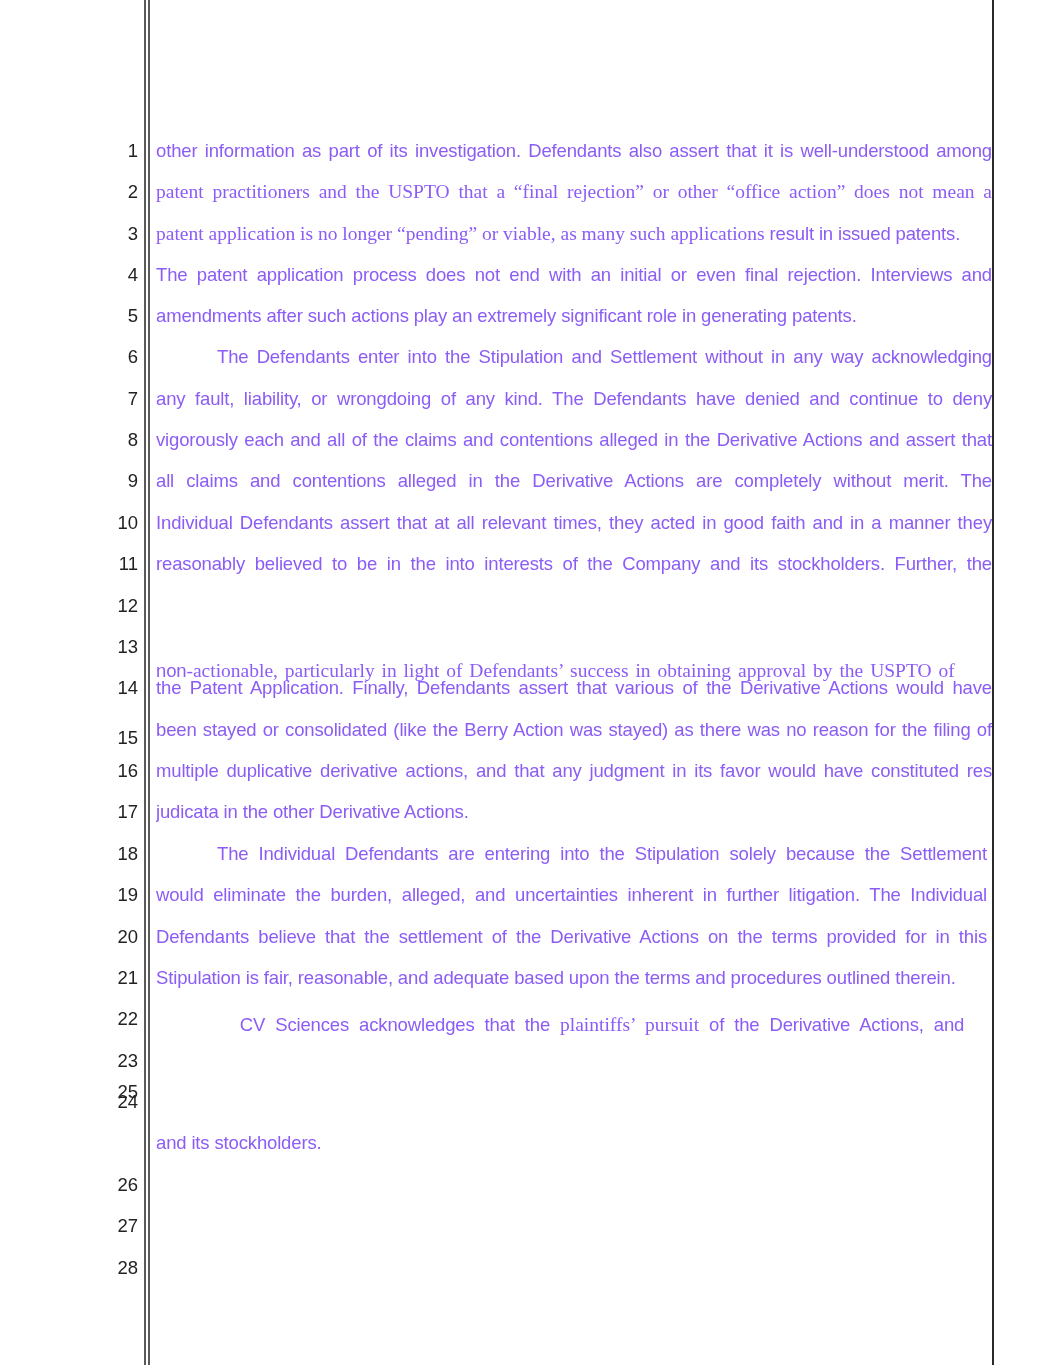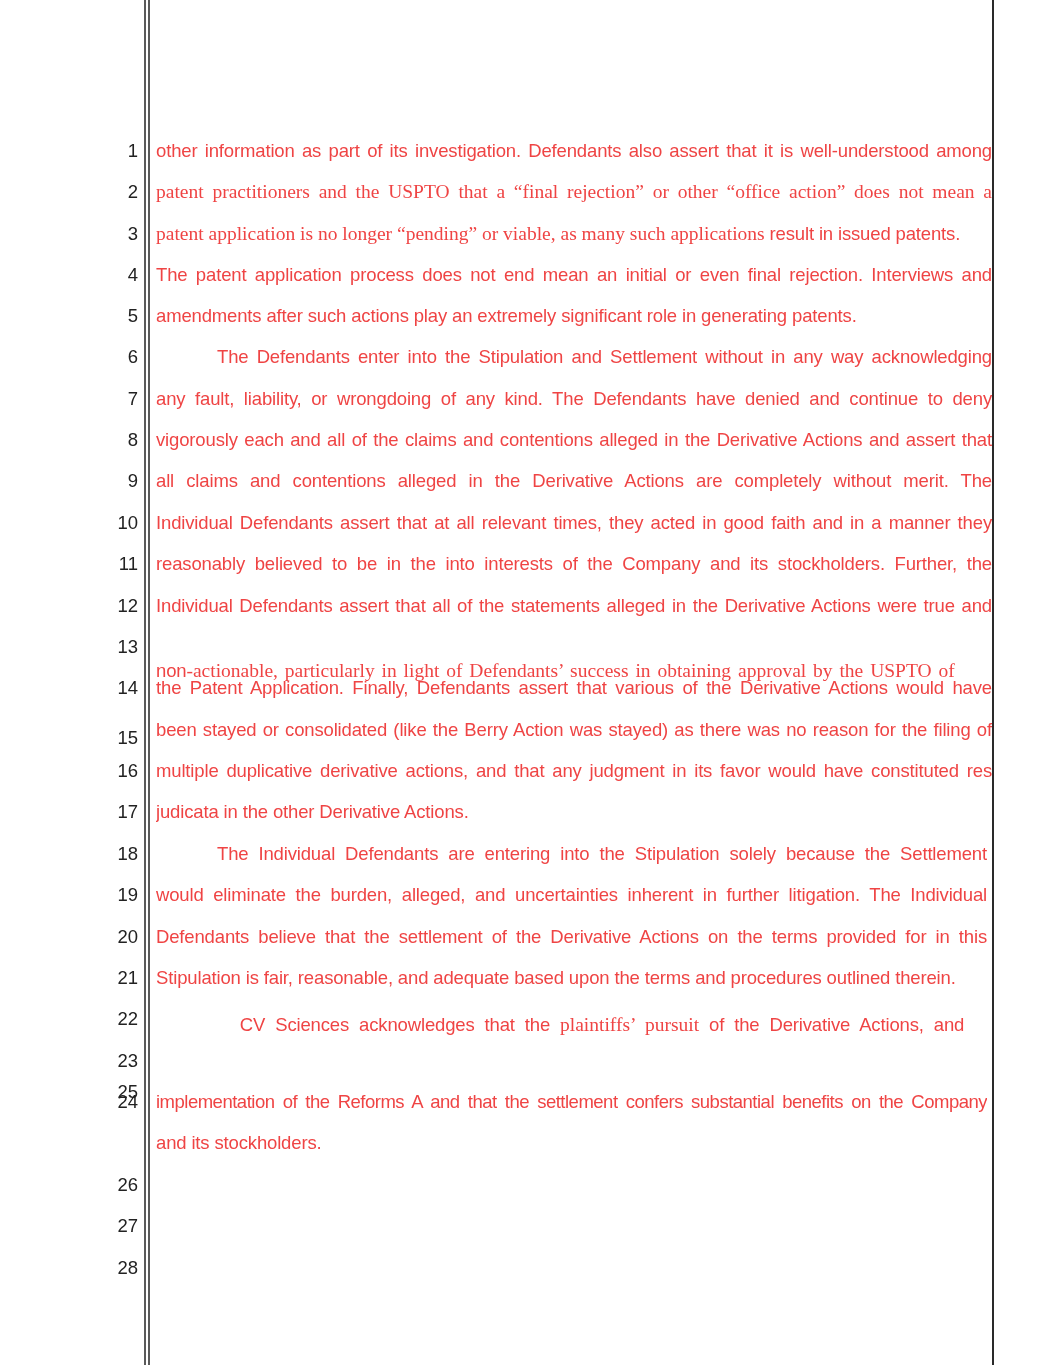--- a/index.html
+++ b/index.html
@@ -59,21 +59,21 @@
     }
     .text-line {
       position: absolute;
       left: 0;
       width: 836px;
       height: 24px;
       line-height: 22px;
       font-family: "Liberation Sans", sans-serif;
       font-size: 18.5px;
       white-space: nowrap;
-      color: #ef4444;
+      color: #8b5cf6;
       letter-spacing: -0.15px;
     }
     .text-line.justify {
       text-align: justify;
       text-align-last: justify;
     }
     .text-line.indent { padding-left: 61px; box-sizing: border-box; }
     .text-line.clip { width: 836px; overflow: hidden; }
     .serif {
       font-family: "Liberation Serif", serif;
@@ -121,38 +121,36 @@
     <div class="line-number" style="top:1174px">26</div>
     <div class="line-number" style="top:1215px">27</div>
     <div class="line-number" style="top:1257px">28</div>
   </div>
 
   <div class="text-area">
 
     <div class="text-line justify clip" style="top:140px"><span>other information as part of its investigation.  Defendants also assert that it is well-understood among</span></div>
     <div class="text-line justify clip serif" style="top:181px"><span>patent practitioners and the USPTO that a “final rejection” or other “office action” does not mean a</span></div>
     <div class="text-line clip" style="top:223px"><span class="serif">patent application is no longer “pending” or viable, as many such applications </span><span class="sans">result in issued patents.</span></div>
-    <div class="text-line justify clip" style="top:264px"><span>The patent application process does not end mean an initial or even final rejection.  Interviews and</span></div>
+    <div class="text-line justify clip" style="top:264px"><span>The patent application process does not end with an initial or even final rejection.  Interviews and</span></div>
     <div class="text-line" style="top:305px"><span>amendments after such actions play an extremely significant role in generating patents.</span></div>
 
     <div class="text-line justify clip indent" style="top:346px"><span>The Defendants enter into the Stipulation and Settlement without in any way acknowledging</span></div>
     <div class="text-line justify clip" style="top:388px"><span>any fault, liability, or wrongdoing of any kind.  The Defendants have denied and continue to deny</span></div>
     <div class="text-line justify clip" style="top:429px"><span>vigorously each and all of the claims and contentions alleged in the Derivative Actions and assert that</span></div>
     <div class="text-line justify clip" style="top:470px"><span>all claims and contentions alleged in the Derivative Actions are completely without merit.  The</span></div>
     <div class="text-line justify clip" style="top:512px"><span>Individual Defendants assert that at all relevant times, they acted in good faith and in a manner they</span></div>
     <div class="text-line justify clip" style="top:553px"><span>reasonably believed to be in the into interests of the Company and its stockholders.  Further, the</span></div>
-    <div class="text-line justify clip" style="top:595px"><span>Individual Defendants assert that all of the statements alleged in the Derivative Actions were true and</span></div>
     <div class="text-line clip" style="top:660px; word-spacing:2px;"><span class="sans">non</span><span class="serif">-actionable, particularly in light of Defendants’ success in obtaining approval by the USPTO of</span></div>
     <div class="text-line justify clip" style="top:677px"><span>the Patent Application.  Finally, Defendants assert that various of the Derivative Actions would have</span></div>
     <div class="text-line justify clip" style="top:719px"><span>been stayed or consolidated (like the Berry Action was stayed) as there was no reason for the filing of</span></div>
     <div class="text-line justify clip" style="top:760px"><span>multiple duplicative derivative actions, and that any judgment in its favor would have constituted res</span></div>
     <div class="text-line" style="top:801px"><span>judicata in the other Derivative Actions.</span></div>
 
     <div class="text-line justify clip indent" style="top:843px; width:831px;"><span>The Individual Defendants are entering into the Stipulation solely because the Settlement</span></div>
     <div class="text-line justify clip" style="top:884px; width:831px;"><span>would eliminate the burden, alleged, and uncertainties inherent in further litigation.  The Individual</span></div>
     <div class="text-line justify clip" style="top:926px; width:831px;"><span>Defendants believe that the settlement of the Derivative Actions on the terms provided for in this</span></div>
     <div class="text-line" style="top:967px"><span>Stipulation is fair, reasonable, and adequate based upon the terms and procedures outlined therein.</span></div>
 
     <div class="text-line indent" style="top:1014px; width:831px; word-spacing:5px;text-align:center;"><span class="sans">CV Sciences acknowledges that the </span><span class="serif">plaintiffs’ pursuit </span><span class="sans">of the Derivative Actions, and</span></div>
-    <div class="text-line justify clip" style="top:1091px; width:831px; letter-spacing:-0.5px;"><span>implementation of the Reforms A and that the settlement confers substantial benefits on the Company</span></div>
     <div class="text-line" style="top:1132px"><span>and its stockholders.</span></div>
   </div>
 </div>
 
 </body></html>

